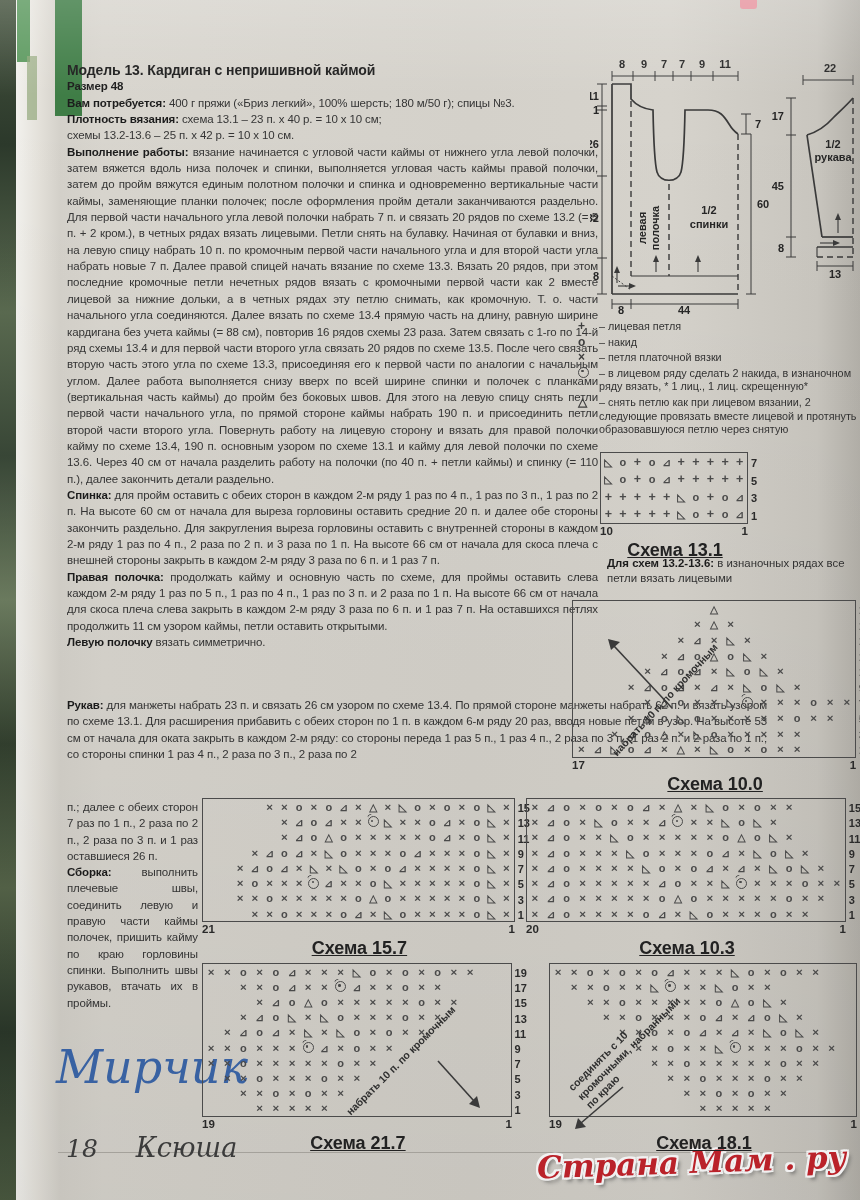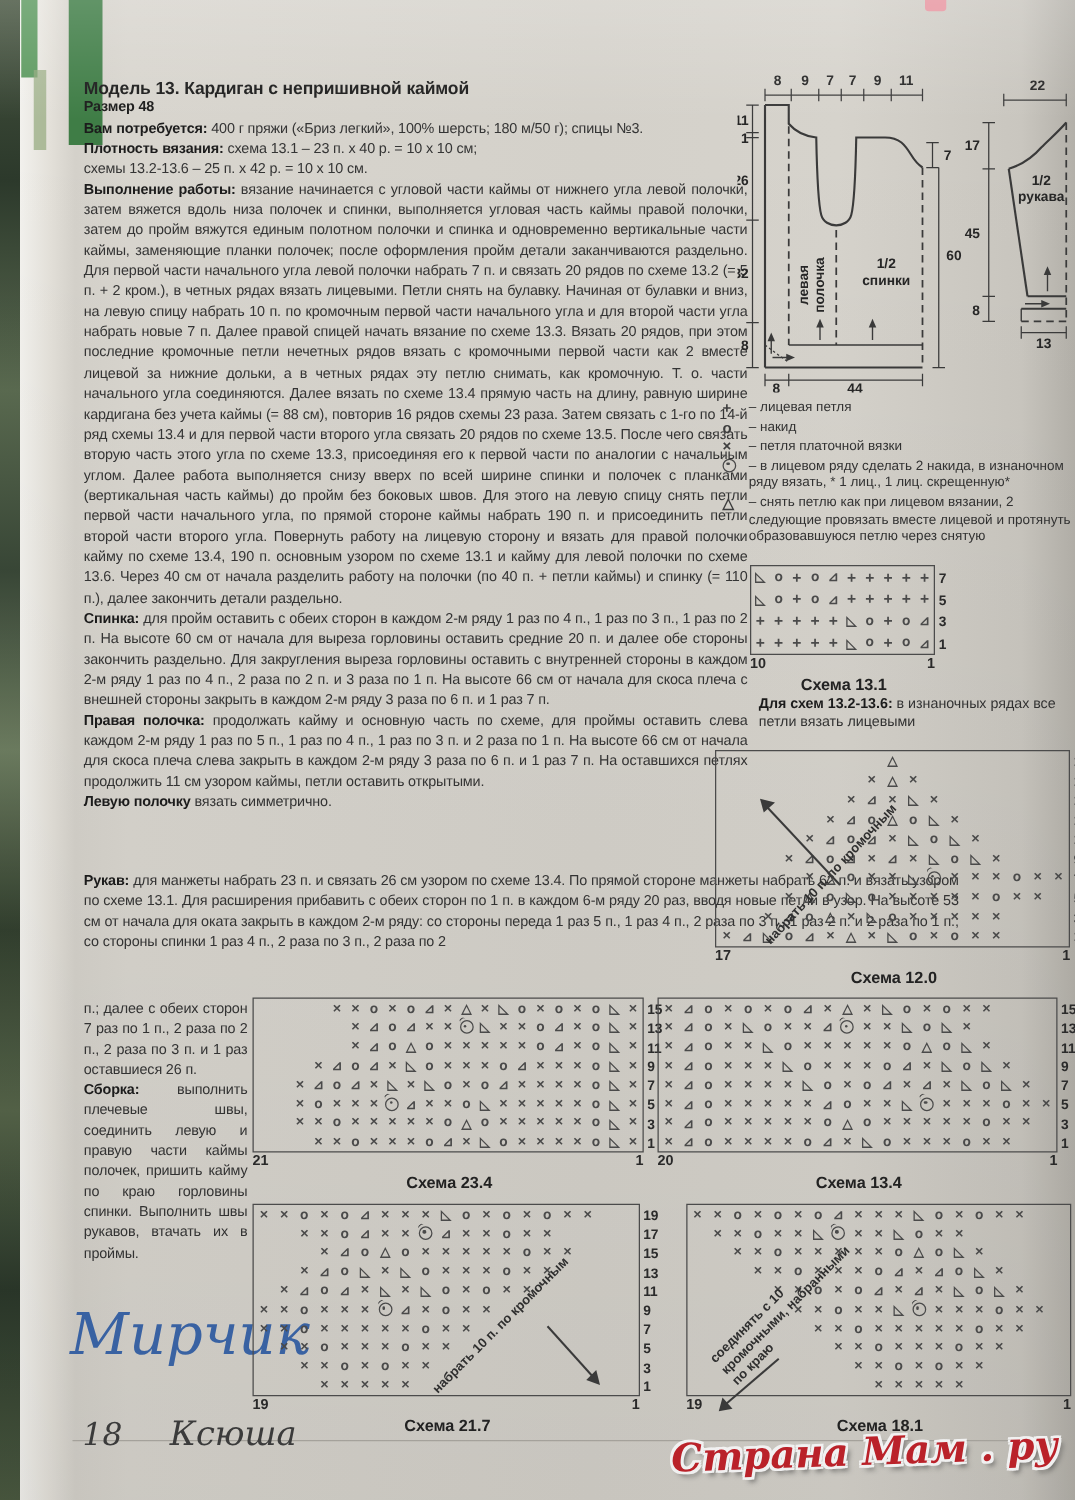--- a/index.html
+++ b/index.html
@@ -71,21 +71,21 @@
   .cc { width:var(--cw); height:var(--rh); display:flex; align-items:center; justify-content:center;
         font-size:11.5px; font-weight:bold; color:#4a4a4a; }
   .cc.s-o { font-size:11px; }
   .cc.s-T, .cc.s-L, .cc.s-R { font-size:10.5px; }
   .cc.s-p { font-size:12.5px; }
   .cnums { position:absolute; left:calc(100% + 4px); top:2px; font-weight:bold; font-size:11px; color:#2b2b2b; }
   .cnums div { height:var(--rh); line-height:var(--rh); }
   .cbl, .cbr { position:absolute; font-weight:bold; font-size:11.5px; color:#2b2b2b; }
   .cbl { left:0; }
   .cbr { right:2px; }
-  .ccap { text-align:center; font-weight:bold; font-size:13px; color:#222; margin-top:16px; position:relative; z-index:1;}
+  .ccap { text-align:center; font-weight:bold; font-size:18px; color:#222; margin-top:16px; position:relative; z-index:1;text-decoration:underline;}
   .dyo { position:relative; width:9px; height:9px; border:1.3px solid #4a4a4a; border-radius:50%; display:inline-block; }
   .dyo::before { content:''; position:absolute; width:2.4px; height:2.4px; background:#4a4a4a; border-radius:50%; left:2.2px; top:2.2px; }
   .dyo::after { content:''; position:absolute; width:5px; height:5px; border-top:1.4px solid #4a4a4a;
     border-radius:60% 60% 0 0; top:-3.5px; left:-1px; transform:rotate(-35deg); }
   .canno { position:absolute; z-index:3; font-weight:bold; font-size:10.5px; color:#2f2f2f; white-space:nowrap; }
   .anno-arrow { position:absolute; z-index:3; }
   .anno-arrow line { stroke:#3a3a3a; stroke-width:1.6; }
   .anno-arrow polygon { fill:#3a3a3a; }
   .ch135 .canno { left:42px; top:148px; transform:rotate(-47deg); transform-origin:0 50%; }
   .ch132 .canno { left:146px; top:144px; transform:rotate(-45deg); transform-origin:0 50%; }
@@ -522,21 +522,21 @@
           <div>1</div>
         </div>
       </div>
     <div class="canno">набрать 10 п. по кромочным</div>
     <svg class="anno-arrow" style="left:28px; top:26px;" width="100" height="100">
       <line x1="72" y1="82" x2="14" y2="20"></line>
         <polygon points="8,13 11,24 20,16"></polygon>
     </svg>
   <div class="cbl" style="top: 159px;">17</div>
       <div class="cbr" style="top: 159px;">1</div>
-      <div class="ccap">Схема 12.0</div>
+      <div class="ccap">Схема 10.0</div>
     </div>
 
   <div class="chart" style="left: 202px; top: 798px; --cw: 14.8px; --rh: 15.3px; width: 314.8px;">
       <div class="cbox">
         <div class="crow">
           <span class="cc"></span>
           <span class="cc"></span>
           <span class="cc"></span>
           <span class="cc"></span>
           <span class="cc s-x">×</span>
@@ -728,21 +728,21 @@
           <div>11</div>
           <div>9</div>
           <div>7</div>
           <div>5</div>
           <div>3</div>
           <div>1</div>
         </div>
       </div>
       <div class="cbl" style="top: 125px;">21</div>
       <div class="cbr" style="top: 125px;">1</div>
-      <div class="ccap">Схема 23.4</div>
+      <div class="ccap">Схема 15.7</div>
     </div>
 
   <div class="chart" style="left: 526px; top: 798px; --cw: 15.9px; --rh: 15.3px; width: 322px;">
       <div class="cbox">
         <div class="crow">
           <span class="cc s-x">×</span>
           <span class="cc s-R">⊿</span>
           <span class="cc s-o">о</span>
           <span class="cc s-x">×</span>
           <span class="cc s-o">о</span>
@@ -926,21 +926,21 @@
           <div>11</div>
           <div>9</div>
           <div>7</div>
           <div>5</div>
           <div>3</div>
           <div>1</div>
         </div>
       </div>
       <div class="cbl" style="top: 125px;">20</div>
       <div class="cbr" style="top: 125px;">1</div>
-      <div class="ccap">Схема 13.4</div>
+      <div class="ccap">Схема 10.3</div>
     </div>
 
   <div class="chart ch132" style="left: 202px; top: 963px; --cw: 16.2px; --rh: 15.2px; width: 311.8px;">
       <div class="cbox">
         <div class="crow">
           <span class="cc s-x">×</span>
           <span class="cc s-x">×</span>
           <span class="cc s-o">о</span>
           <span class="cc s-x">×</span>
           <span class="cc s-o">о</span>

